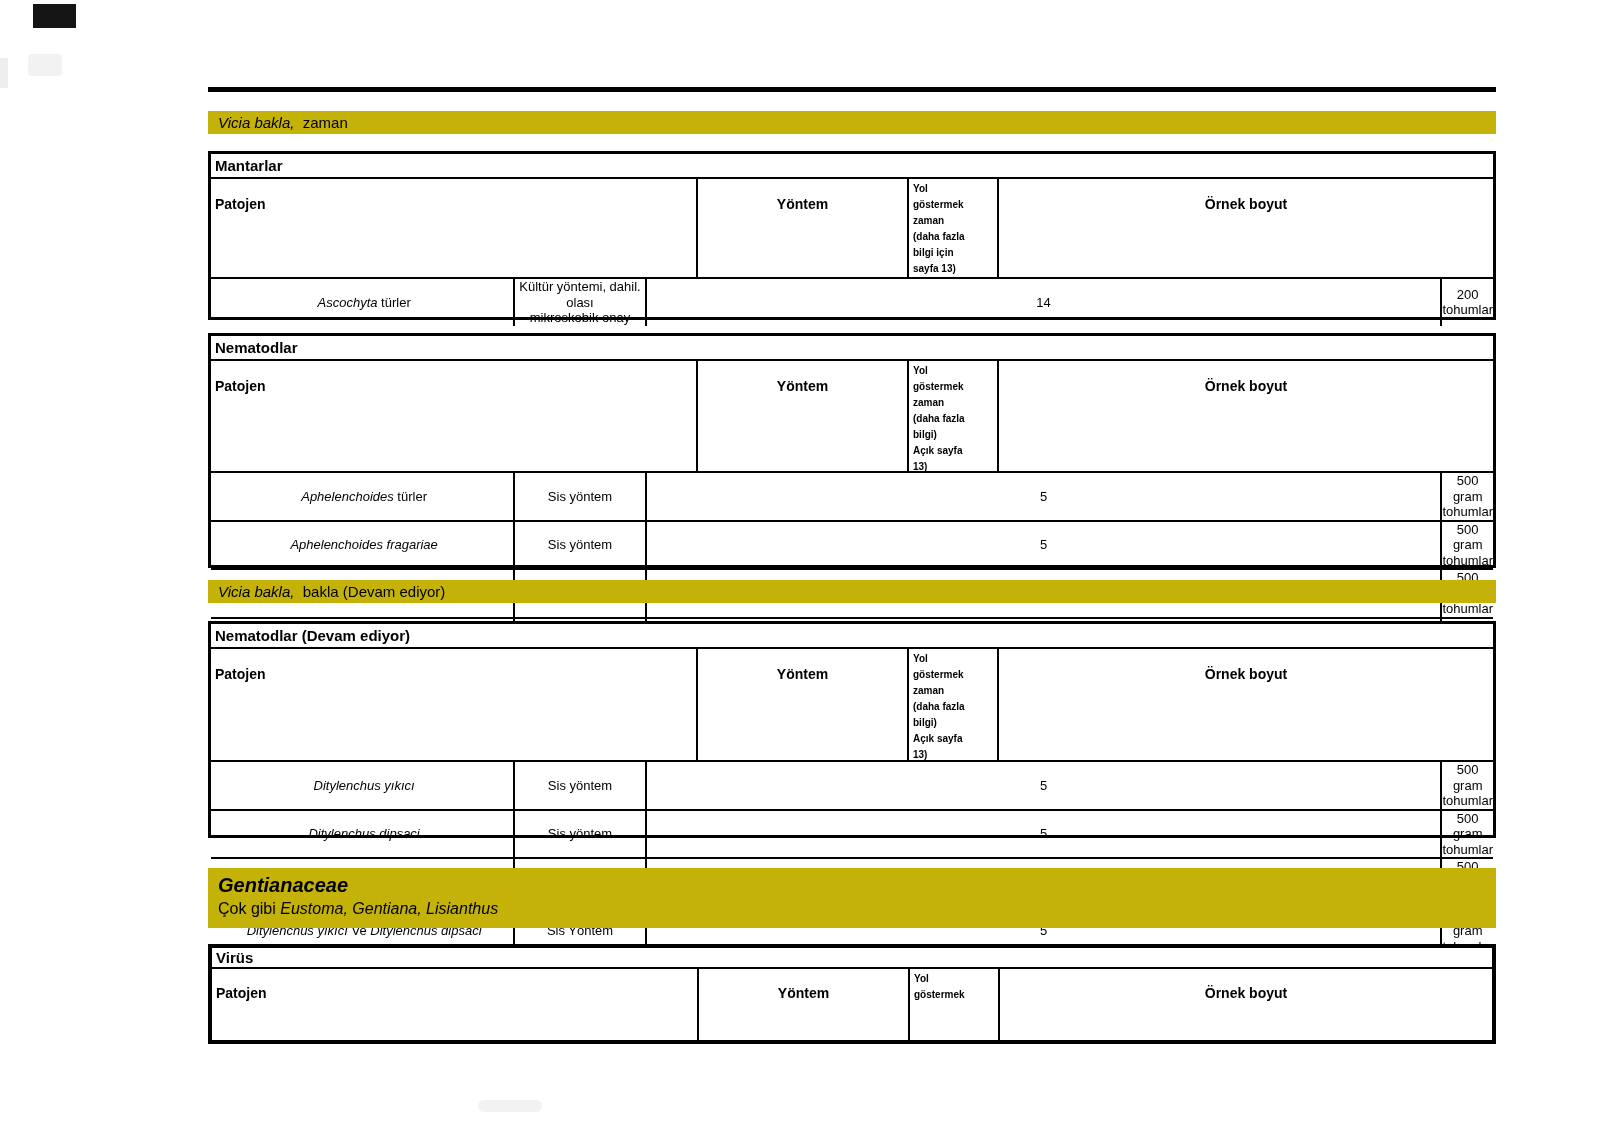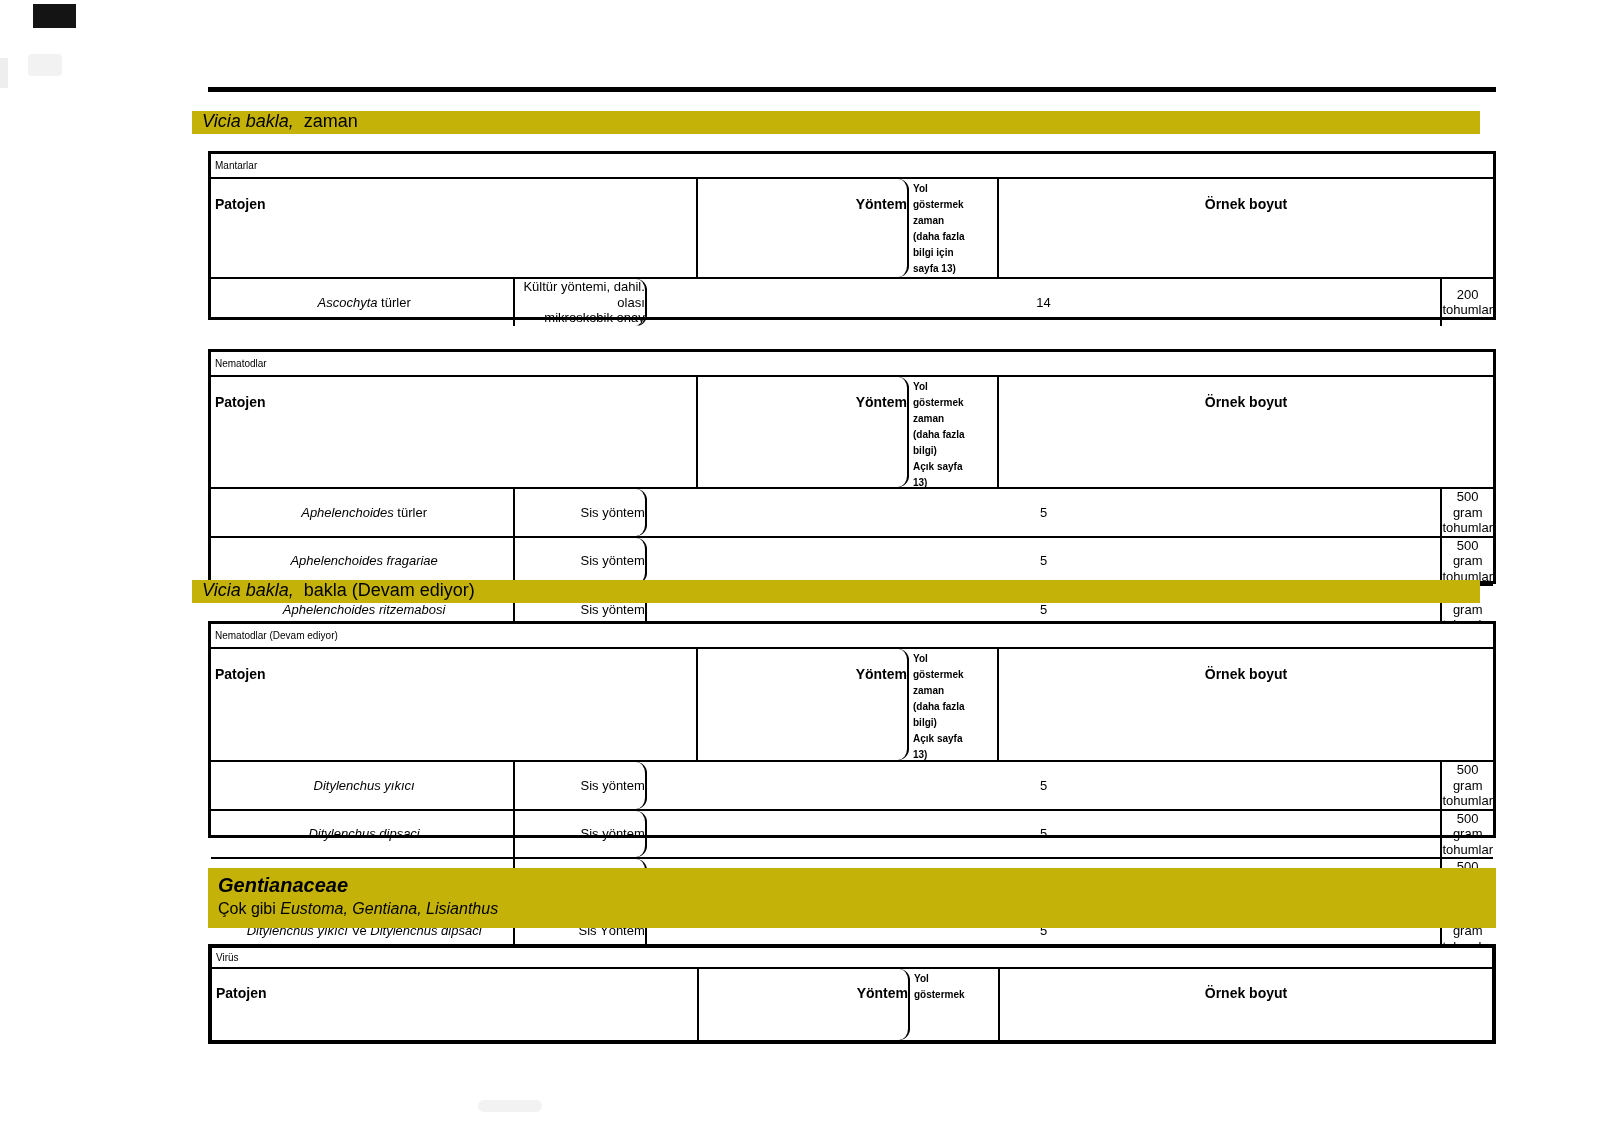--- a/index.html
+++ b/index.html
@@ -10,53 +10,53 @@
   .artifact { position:absolute; }
   #corner-box { left:33px; top:4px; width:43px; height:24px; background:#141414; }
   #smudge-1 { left:28px; top:54px; width:34px; height:22px; background:#f2f2f2; border-radius:4px; }
   #smudge-2 { left:0; top:58px; width:8px; height:30px; background:#eeeeee; }
   #smudge-3 { left:478px; top:1100px; width:64px; height:12px; background:#f2f2f2; border-radius:6px; }
 
   
   #top-rule { position:absolute; left:208px; top:87px; width:1288px; height:5px; background:#000; }
 
   
-  .hl-bar { position:absolute; left:192px; width:1288px; height:23px;
-            display:flex; padding-left:10px; font-size:18px; }
+  .hl-bar { position:absolute; left:208px; width:1288px; height:23px;
+            display:flex; align-items:center; padding-left:10px; font-size:15px; }
   #bar1 { top:111px; }
   #bar2 { top:580px; }
   #gent-block { position:absolute; left:208px; top:868px; width:1288px; height:60px; padding:5px 0 0 10px; }
   #gent-title { font-size:20px; line-height:24px; }
   #gent-sub { font-size:16px; line-height:19px; margin-top:2px; }
 
   .run-r { font-style:normal; white-space:pre; }
   .run-i { font-style:italic; white-space:pre; }
   .run-bi { font-weight:bold; font-style:italic; white-space:pre; }
 
   
   .tbl { position:absolute; left:208px; width:1288px; border:3px solid #000;
          display:flex; flex-direction:column; background:#fff; }
   #t1 { top:151px; height:169px; }
-  #t2 { top:333px; height:235px;margin-top:16px; }
+  #t2 { top:333px; height:235px; }
   #t3 { top:621px; height:217px; }
   #t4 { top:944px; height:100px; border-width:4px; }
 
   .ttitle { height:25px; flex:0 0 25px; border-bottom:2px solid #000;
             display:flex; align-items:center; padding-left:4px;
-            font-weight:normal; font-size:10px; }
+            font-weight:bold; font-size:15px; }
   #t4 .ttitle { height:21px; flex:0 0 21px; }
 
   .thead { display:flex; border-bottom:2px solid #000; flex:0 0 auto; }
   #t1 .thead { height:100px; }
   #t2 .thead { height:112px; }
   #t3 .thead { height:113px; }
   #t4 .thead { flex:1; border-bottom:0; }
 
   .c1 { width:487px; border-right:2px solid #000; }
-  .c2 { width:211px; border-right:2px solid #000; text-align:right;border-radius:11px; }
+  .c2 { width:211px; border-right:2px solid #000; text-align:center; }
   .c3 { width:90px;  border-right:2px solid #000; text-align:center; }
   .c4 { flex:1; text-align:center; }
 
   .thead > div { font-weight:bold; font-size:14px; }
   .thead .c1 { padding:17px 0 0 4px; }
   .thead .c2 { padding-top:17px; }
   .thead .c3 { padding:2px 0 0 4px; text-align:left; font-size:10px; line-height:16px; }
   .thead .c4 { padding-top:17px; }
   #t4 .thead .c1 { padding-top:16px; }
   #t4 .thead .c2 { padding-top:16px; }

